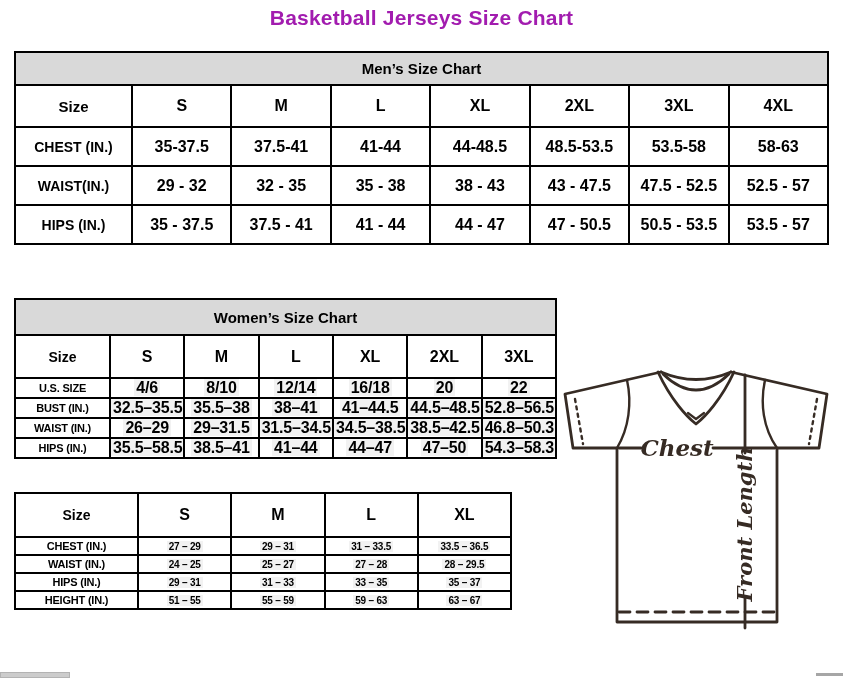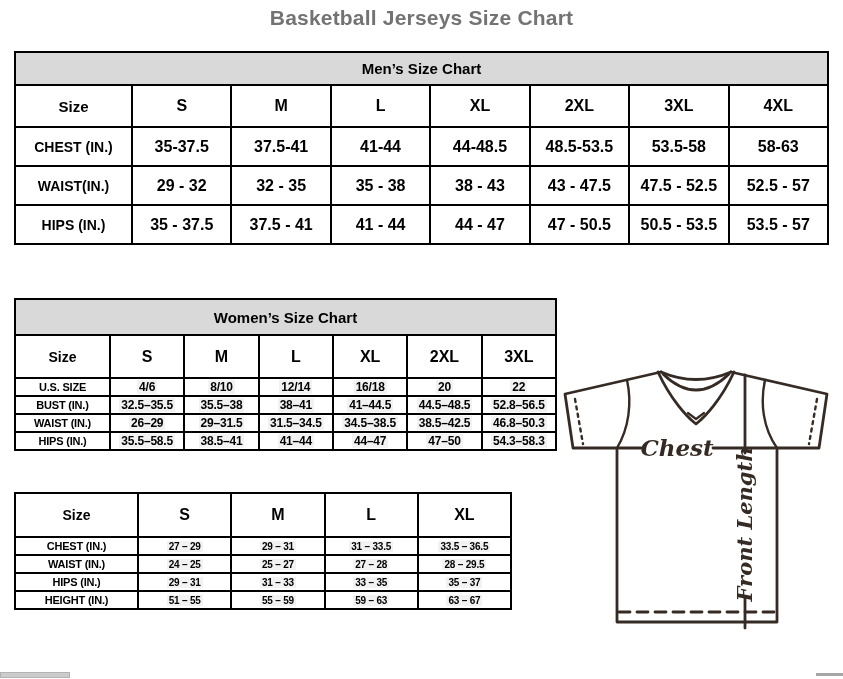--- a/index.html
+++ b/index.html
@@ -1,21 +1,21 @@
 <!DOCTYPE html>
 <html><head>
 <meta charset="utf-8">
 <style>
   * { margin:0; padding:0; box-sizing:border-box; }
   html,body { width:843px; height:679px; background:#fff; overflow:hidden;
               font-family:"Liberation Sans", sans-serif; position:relative; }
   .abs { position:absolute; }
 
   #page-title { top:6px; left:0; width:843px; text-align:center;
-                font-size:21px; font-weight:bold; color:#737373; letter-spacing:0.2px; }
+                font-size:21px; font-weight:bold; color:#a21caf; letter-spacing:0.2px; }
 
   
   table.size-table { border-collapse:collapse; table-layout:fixed; background:#fff; }
   table.size-table th, table.size-table td {
       border:2px solid #000; text-align:center; vertical-align:middle;
       font-weight:bold; color:#000; overflow:hidden; white-space:nowrap; }
   th.band { background:#d9d9d9; font-size:15px; }
 
   
   .t-mens { width:815px; }
@@ -23,21 +23,21 @@
   .t-mens .head-row th     { height:42px; font-size:16px; }
   .t-mens .head-row th:first-child { font-size:15px; }
   .t-mens .data-row td     { height:39px; font-size:16px; }
   .t-mens td.rowlabel      { font-size:14px; }
 
   
   .t-womens { width:543px; }
   .t-womens th.band        { height:36px; }
   .t-womens .head-row th   { height:43px; font-size:16px; }
   .t-womens .head-row th:first-child { font-size:14px; }
-  .t-womens .data-row td   { height:18px; font-size:12px; letter-spacing:-0.2px; }
+  .t-womens .data-row td   { height:18px; font-size:16px; letter-spacing:-0.2px; }
   .t-womens td.rowlabel    { font-size:11px; }
 
   
   .t-youth { width:498px; }
   .t-youth th.band         { height:36px; }
   .t-youth .head-row th    { height:44px; font-size:16px; }
   .t-youth .head-row th:first-child { font-size:14px; }
   .t-youth .data-row td    { height:18px; font-size:10px; letter-spacing:-0.2px; }
   .t-youth td.rowlabel     { font-size:11px; }
 

